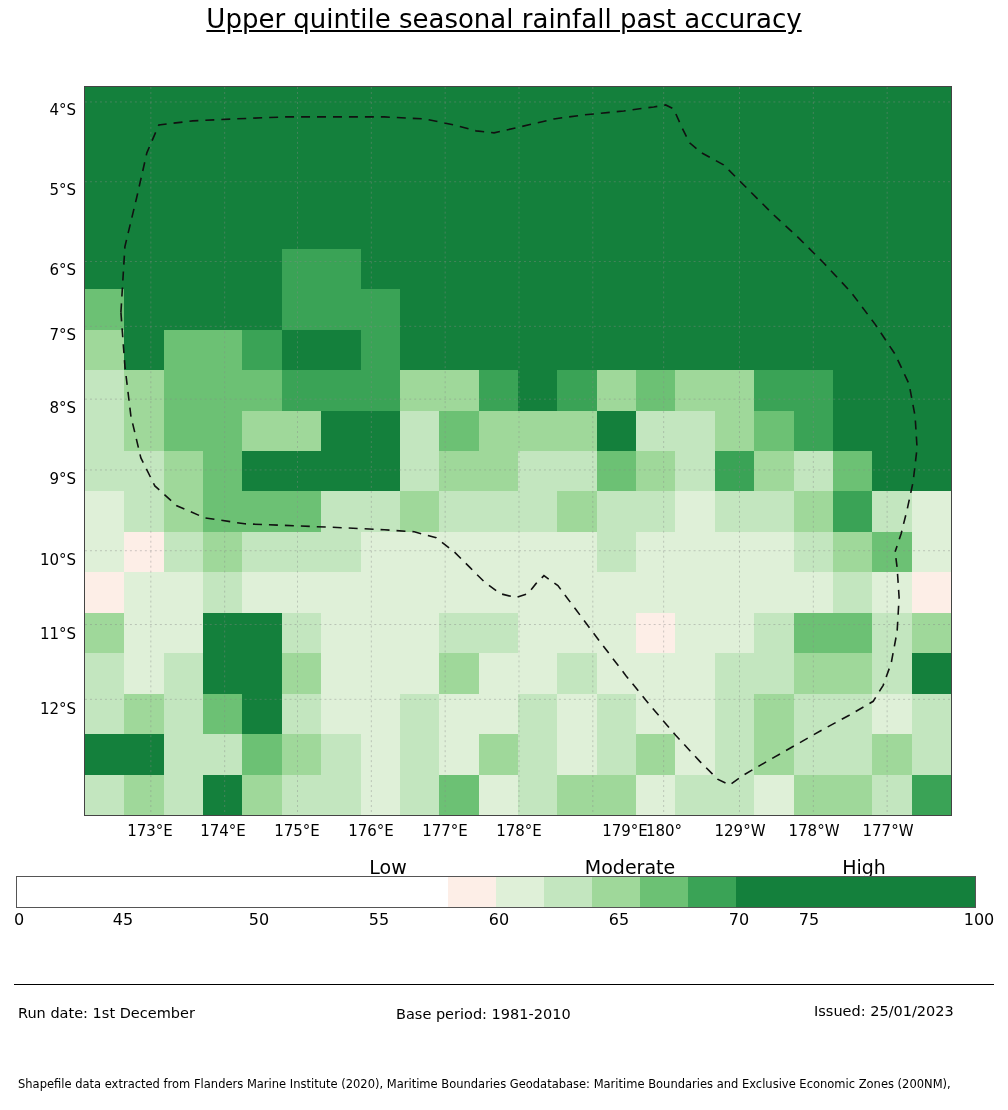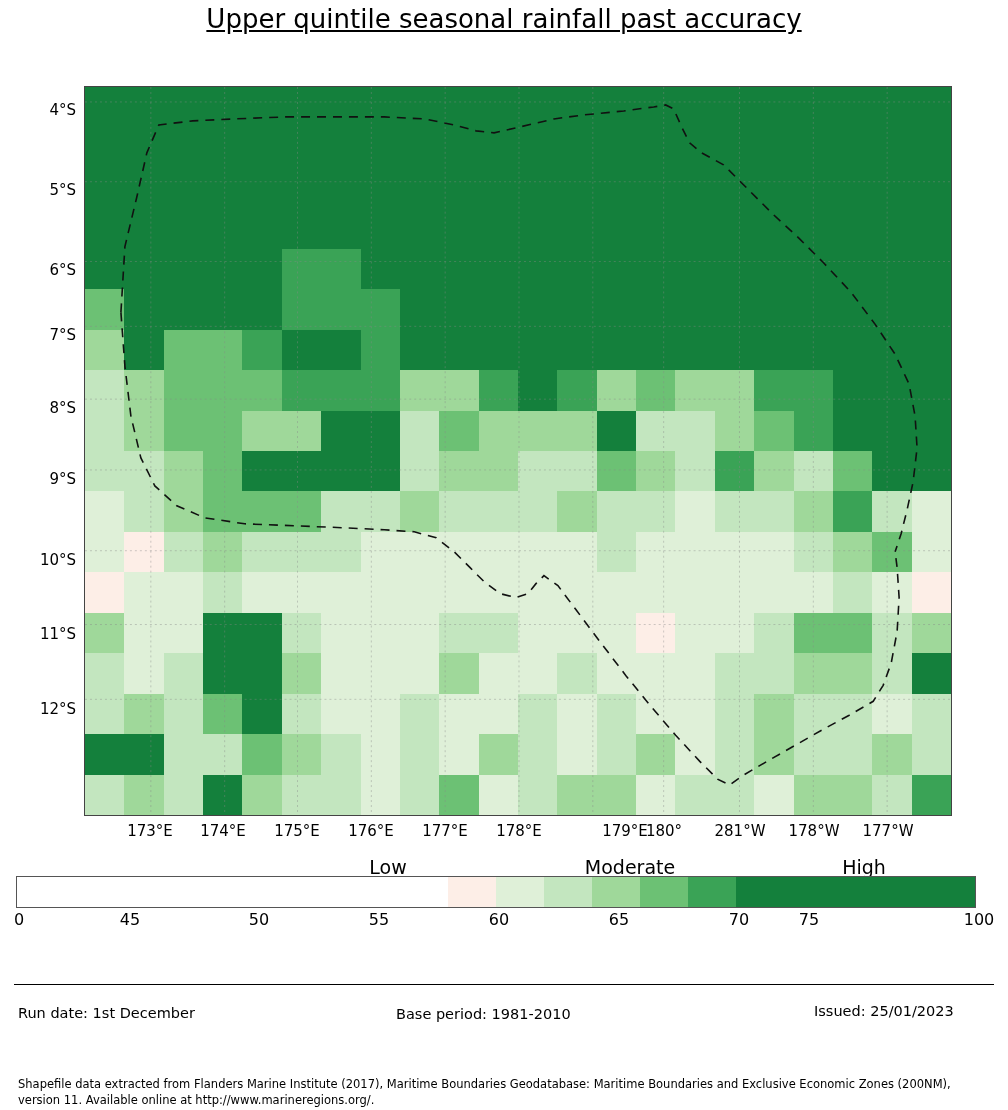--- a/index.html
+++ b/index.html
@@ -598,50 +598,49 @@
   <div class="ytick" style="top:700px;"><span>12°S</span></div>
 
   <div class="xtick" style="left:150px;">173°E</div>
   <div class="xtick" style="left:223px;">174°E</div>
   <div class="xtick" style="left:297px;">175°E</div>
   <div class="xtick" style="left:371px;">176°E</div>
   <div class="xtick" style="left:445px;">177°E</div>
   <div class="xtick" style="left:519px;">178°E</div>
   <div class="xtick" style="left:593px;margin-left:32px;">179°E</div>
   <div class="xtick" style="left:664px;">180°</div>
-  <div class="xtick" style="left:740px;">281°W</div>
+  <div class="xtick" style="left:740px;">129°W</div>
   <div class="xtick" style="left:814px;">178°W</div>
   <div class="xtick" style="left:888px;">177°W</div>
 
   <div class="cb-cat" style="left:388px; top:856px;">Low</div>
   <div class="cb-cat" style="left:630px; top:856px;">Moderate</div>
   <div class="cb-cat" style="left:864px; top:856px;">High</div>
 
   <div id="colorbar">
       <div class="seg" style="flex: 45 0 0px; background: rgb(255, 255, 255);"></div>
       <div class="seg" style="flex: 5 0 0px; background: rgb(253, 238, 231);"></div>
       <div class="seg" style="flex: 5 0 0px; background: rgb(223, 240, 216);"></div>
       <div class="seg" style="flex: 5 0 0px; background: rgb(195, 230, 191);"></div>
       <div class="seg" style="flex: 5 0 0px; background: rgb(159, 216, 154);"></div>
       <div class="seg" style="flex: 5 0 0px; background: rgb(108, 193, 116);"></div>
       <div class="seg" style="flex: 5 0 0px; background: rgb(58, 163, 86);"></div>
       <div class="seg" style="flex: 25 0 0px; background: rgb(20, 128, 60);"></div>
     </div>
 
   <div class="cb-tick" style="left:19px;">0</div>
-  <div class="cb-tick" style="left:130px;">45</div>
+  <div class="cb-tick" style="left:123px;">45</div>
   <div class="cb-tick" style="left:259px;">50</div>
   <div class="cb-tick" style="left:379px;">55</div>
   <div class="cb-tick" style="left:499px;">60</div>
   <div class="cb-tick" style="left:619px;">65</div>
   <div class="cb-tick" style="left:739px;">70</div>
   <div class="cb-tick" style="left:809px;">75</div>
   <div class="cb-tick" style="left:979px;">100</div>
 
 
   <div class="footer-sep"></div>
   <div class="foot" style="left:18px; top:1005px;">Run date: 1st December</div>
   <div class="foot" style="left:396px; top:1006px;">Base period: 1981-2010</div>
   <div class="foot" style="left:814px; top:1003px;">Issued: 25/01/2023</div>
-  <div class="foot-small" style="left:18px; top:1076px;">Shapefile data extracted from Flanders Marine Institute (2017), Maritime Boundaries Geodatabase: Maritime Boundaries and Exclusive Economic Zones (200NM),</div>
-  <div class="foot-small" style="left:18px; top:1092px;">version 11. Available online at http://www.marineregions.org/.</div>
+  <div class="foot-small" style="left:18px; top:1076px;">Shapefile data extracted from Flanders Marine Institute (2020), Maritime Boundaries Geodatabase: Maritime Boundaries and Exclusive Economic Zones (200NM),</div>
 
 </div>
 
 </body></html>

